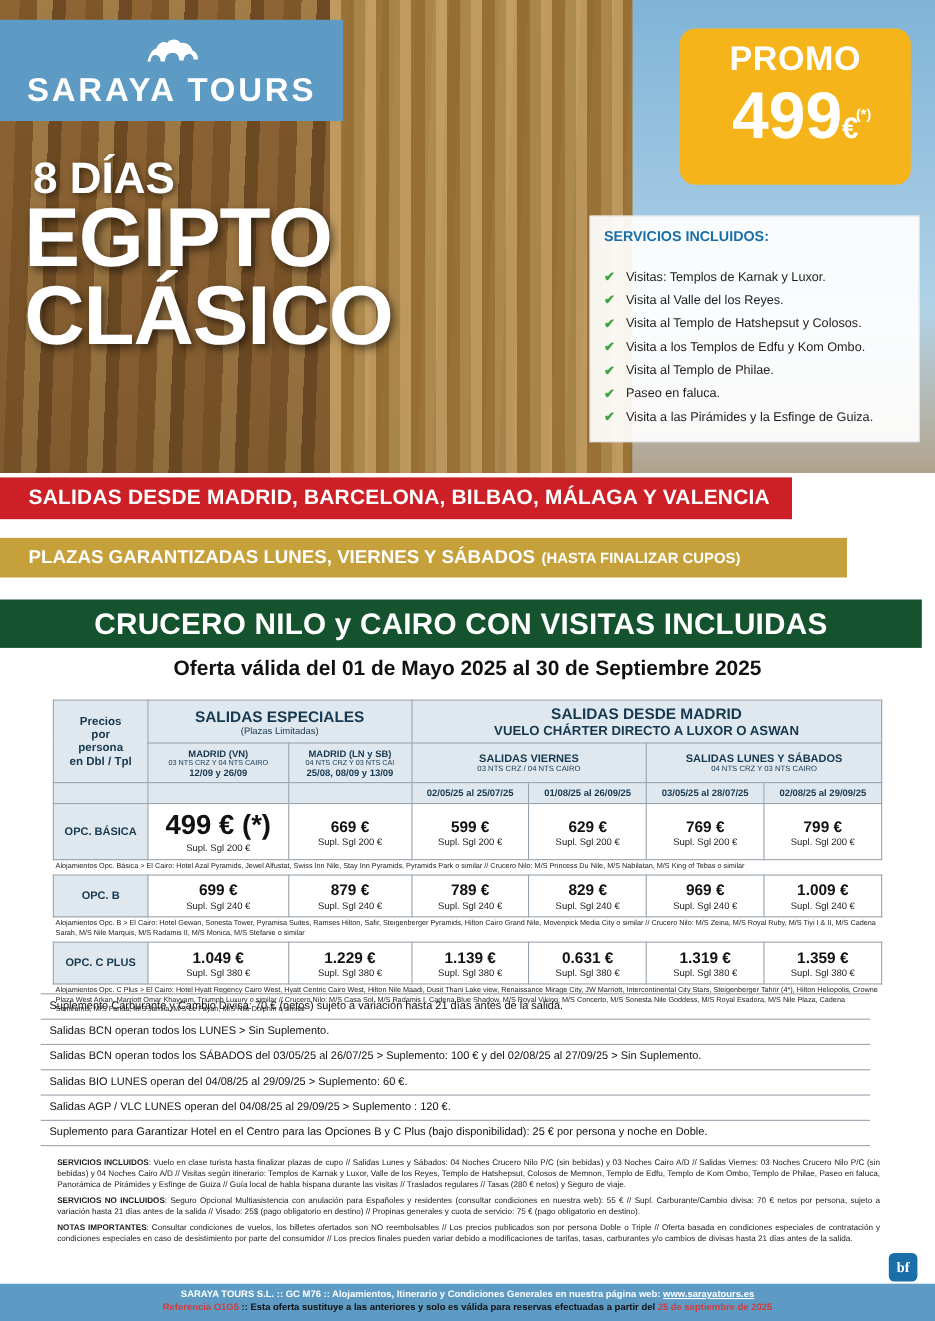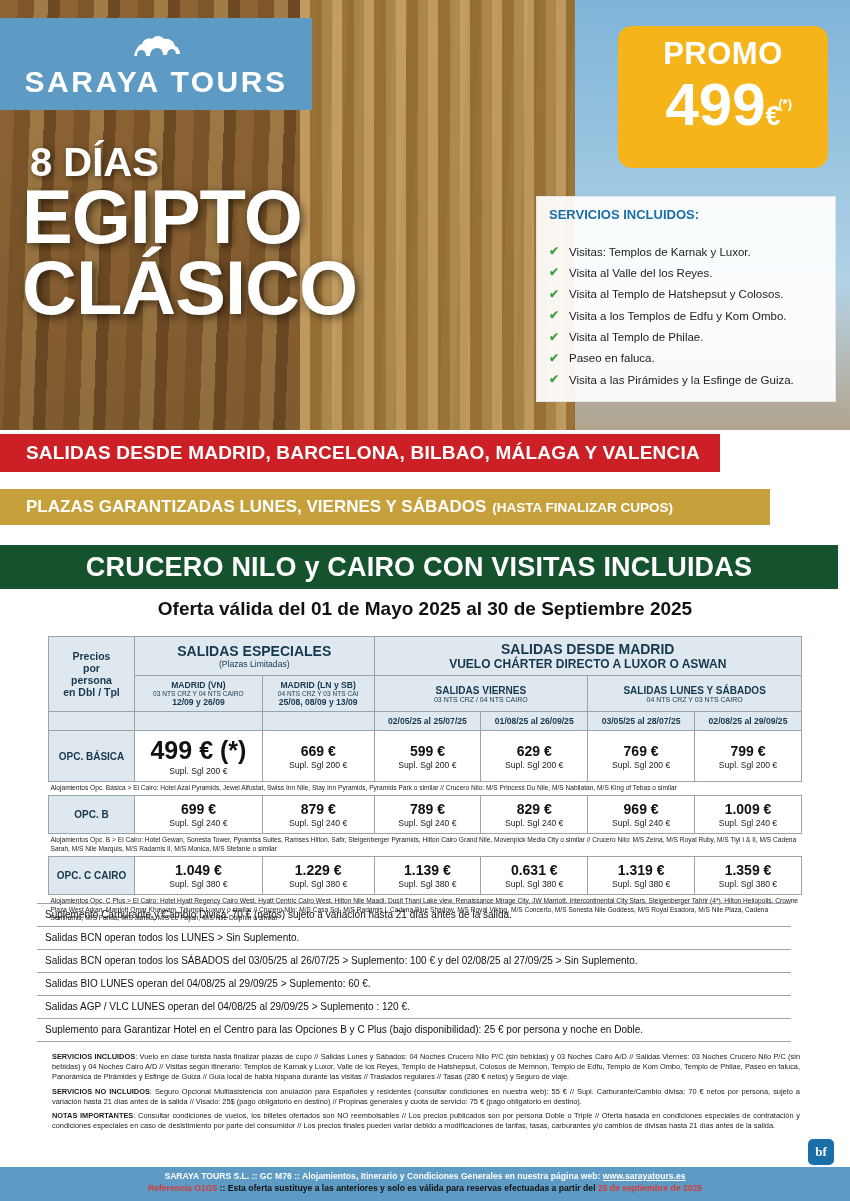--- a/index.html
+++ b/index.html
@@ -395,21 +395,21 @@
       <td class="price-cell">
         <div class="price-big">1.009 €</div>
         <div class="supl">Supl. Sgl 240 €</div>
       </td>
     </tr>
     <tr class="note-row">
       <td colspan="7">Alojamientos Opc. B &gt; El Cairo: Hotel Gewan, Sonesta Tower, Pyramisa Suites, Ramses Hilton, Safir, Steigenberger Pyramids, Hilton Cairo Grand Nile, Movenpick Media City o similar // Crucero Nilo: M/S Zeina, M/S Royal Ruby, M/S Tiyi I &amp; II, M/S Cadena Sarah, M/S Nile Marquis, M/S Radamis II, M/S Monica, M/S Stefanie o similar</td>
     </tr>
 
     <tr>
-      <td class="row-label">OPC. C CAIRO</td>
+      <td class="row-label">OPC. C PLUS</td>
       <td class="price-cell">
         <div class="price-big">1.049 €</div>
         <div class="supl">Supl. Sgl 380 €</div>
       </td>
       <td class="price-cell">
         <div class="price-big">1.229 €</div>
         <div class="supl">Supl. Sgl 380 €</div>
       </td>
       <td class="price-cell">
         <div class="price-big">1.139 €</div>

